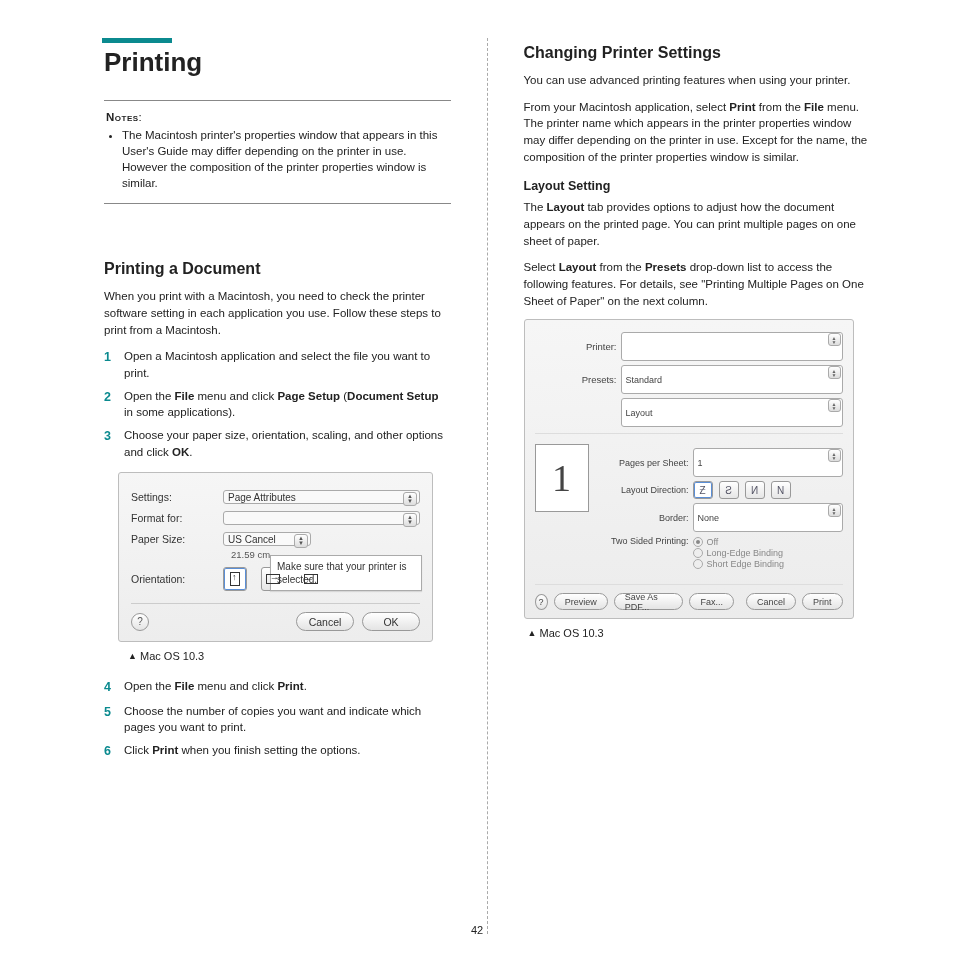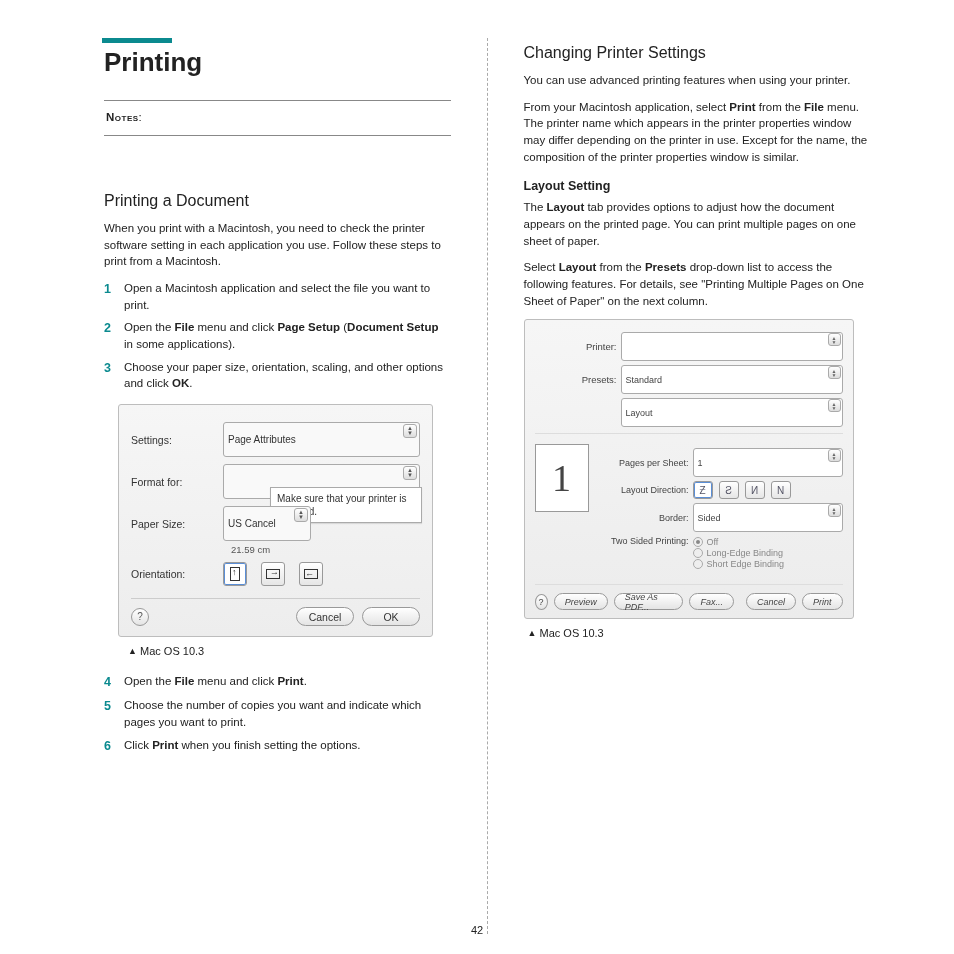--- a/index.html
+++ b/index.html
@@ -32,21 +32,21 @@
     margin-left: -2px;
   }
   h1 {
     font-size: 26px;
     font-weight: bold;
     color: #222;
     margin-bottom: 22px;
   }
   h2 {
     font-size: 16px;
-    font-weight: normal;
+    font-weight: bold;
     margin-bottom: 10px;
     margin-top: 6px;
   }
   h3 {
     font-size: 12.5px;
     font-weight: bold;
     margin-bottom: 6px;
     margin-top: 14px;
   }
   p { line-height: 1.45; margin-bottom: 10px; }
@@ -79,21 +79,21 @@
     margin-left: 14px;
     padding: 10px 12px 10px 12px;
     font-size: 10.5px;
     color: #333;
     position: relative;
   }
   .dlg .row { display: flex; align-items: center; margin: 7px 0; }
   .dlg .lbl { width: 92px; text-align: left; padding-right: 8px; color: #333; }
   .dlg select, .dlg .sel {
     flex: 1;
-    height: 35px;
+    height: 14px;
     background: #f9f9f9;
     border: 1px solid #aaa;
     border-radius: 3px;
     font-size: 10px;
     padding: 0 4px;
     display: flex;
     align-items: center;
     position: relative;
   }
   .sel .arrows {
@@ -191,36 +191,39 @@
   .dlg2 .footer2 { display:flex; align-items:center; gap:6px; margin-top:8px;}
   .dlg2 .help2 {
     width:16px;height:16px;border:1px solid #999;border-radius:50%;
     display:flex;align-items:center;justify-content:center;font-size:9px;
     background:linear-gradient(#fff,#e4e4e4);
   }
   .dlg2 .btn2 {
     height:17px; padding:0 10px;
     border:1px solid #999; border-radius:9px;
     background:linear-gradient(#fff,#e4e4e4);
-    font-size:9px; display:flex;align-items:center;justify-content:center;font-style:italic;
+    font-size:9px; display:flex;align-items:center;justify-content:center;
   }
   .dlg2 .spacer { flex:1; }
   b { font-weight:bold; }
 </style>
 </head>
 <body>
 
 <div class="page">
 
   <div class="col col-left">
     <div class="divider-accent"></div>
     <h1>Printing</h1>
 
     <div class="notes-box">
       <span class="notes-title">Notes</span><span>:</span>
+      <ul>
+        <li>The Macintosh printer's properties window that appears in this User's Guide may differ depending on the printer in use. However the composition of the printer properties window is similar.</li>
+      </ul>
     </div>
 
     <h2>Printing a Document</h2>
     <p>When you print with a Macintosh, you need to check the printer software setting in each application you use. Follow these steps to print from a Macintosh.</p>
 
     <ol class="steps">
       <li>
           <span class="num">1</span>
           <span>Open a Macintosh application and select the file you want to print.</span>
         </li>
@@ -340,21 +343,21 @@
           <div class="prow">
             <span class="plbl">Layout Direction:</span>
             <span class="dirbtn sel">Ƶ</span>
             <span class="dirbtn">Ƨ</span>
             <span class="dirbtn">И</span>
             <span class="dirbtn">N</span>
           </div>
           <div class="prow">
             <span class="plbl">Border:</span>
             <span class="sel2" style="flex:1">
-                <span>Sided</span>
+                <span>None</span>
                 <span class="arrows2">▲<br>▼</span>
               </span>
           </div>
           <div class="prow" style="align-items:flex-start">
             <span class="plbl">Two Sided Printing:</span>
             <div>
               <div class="radio">
                   <span class="r on"></span>
                   <span>Off</span>
                 </div>

